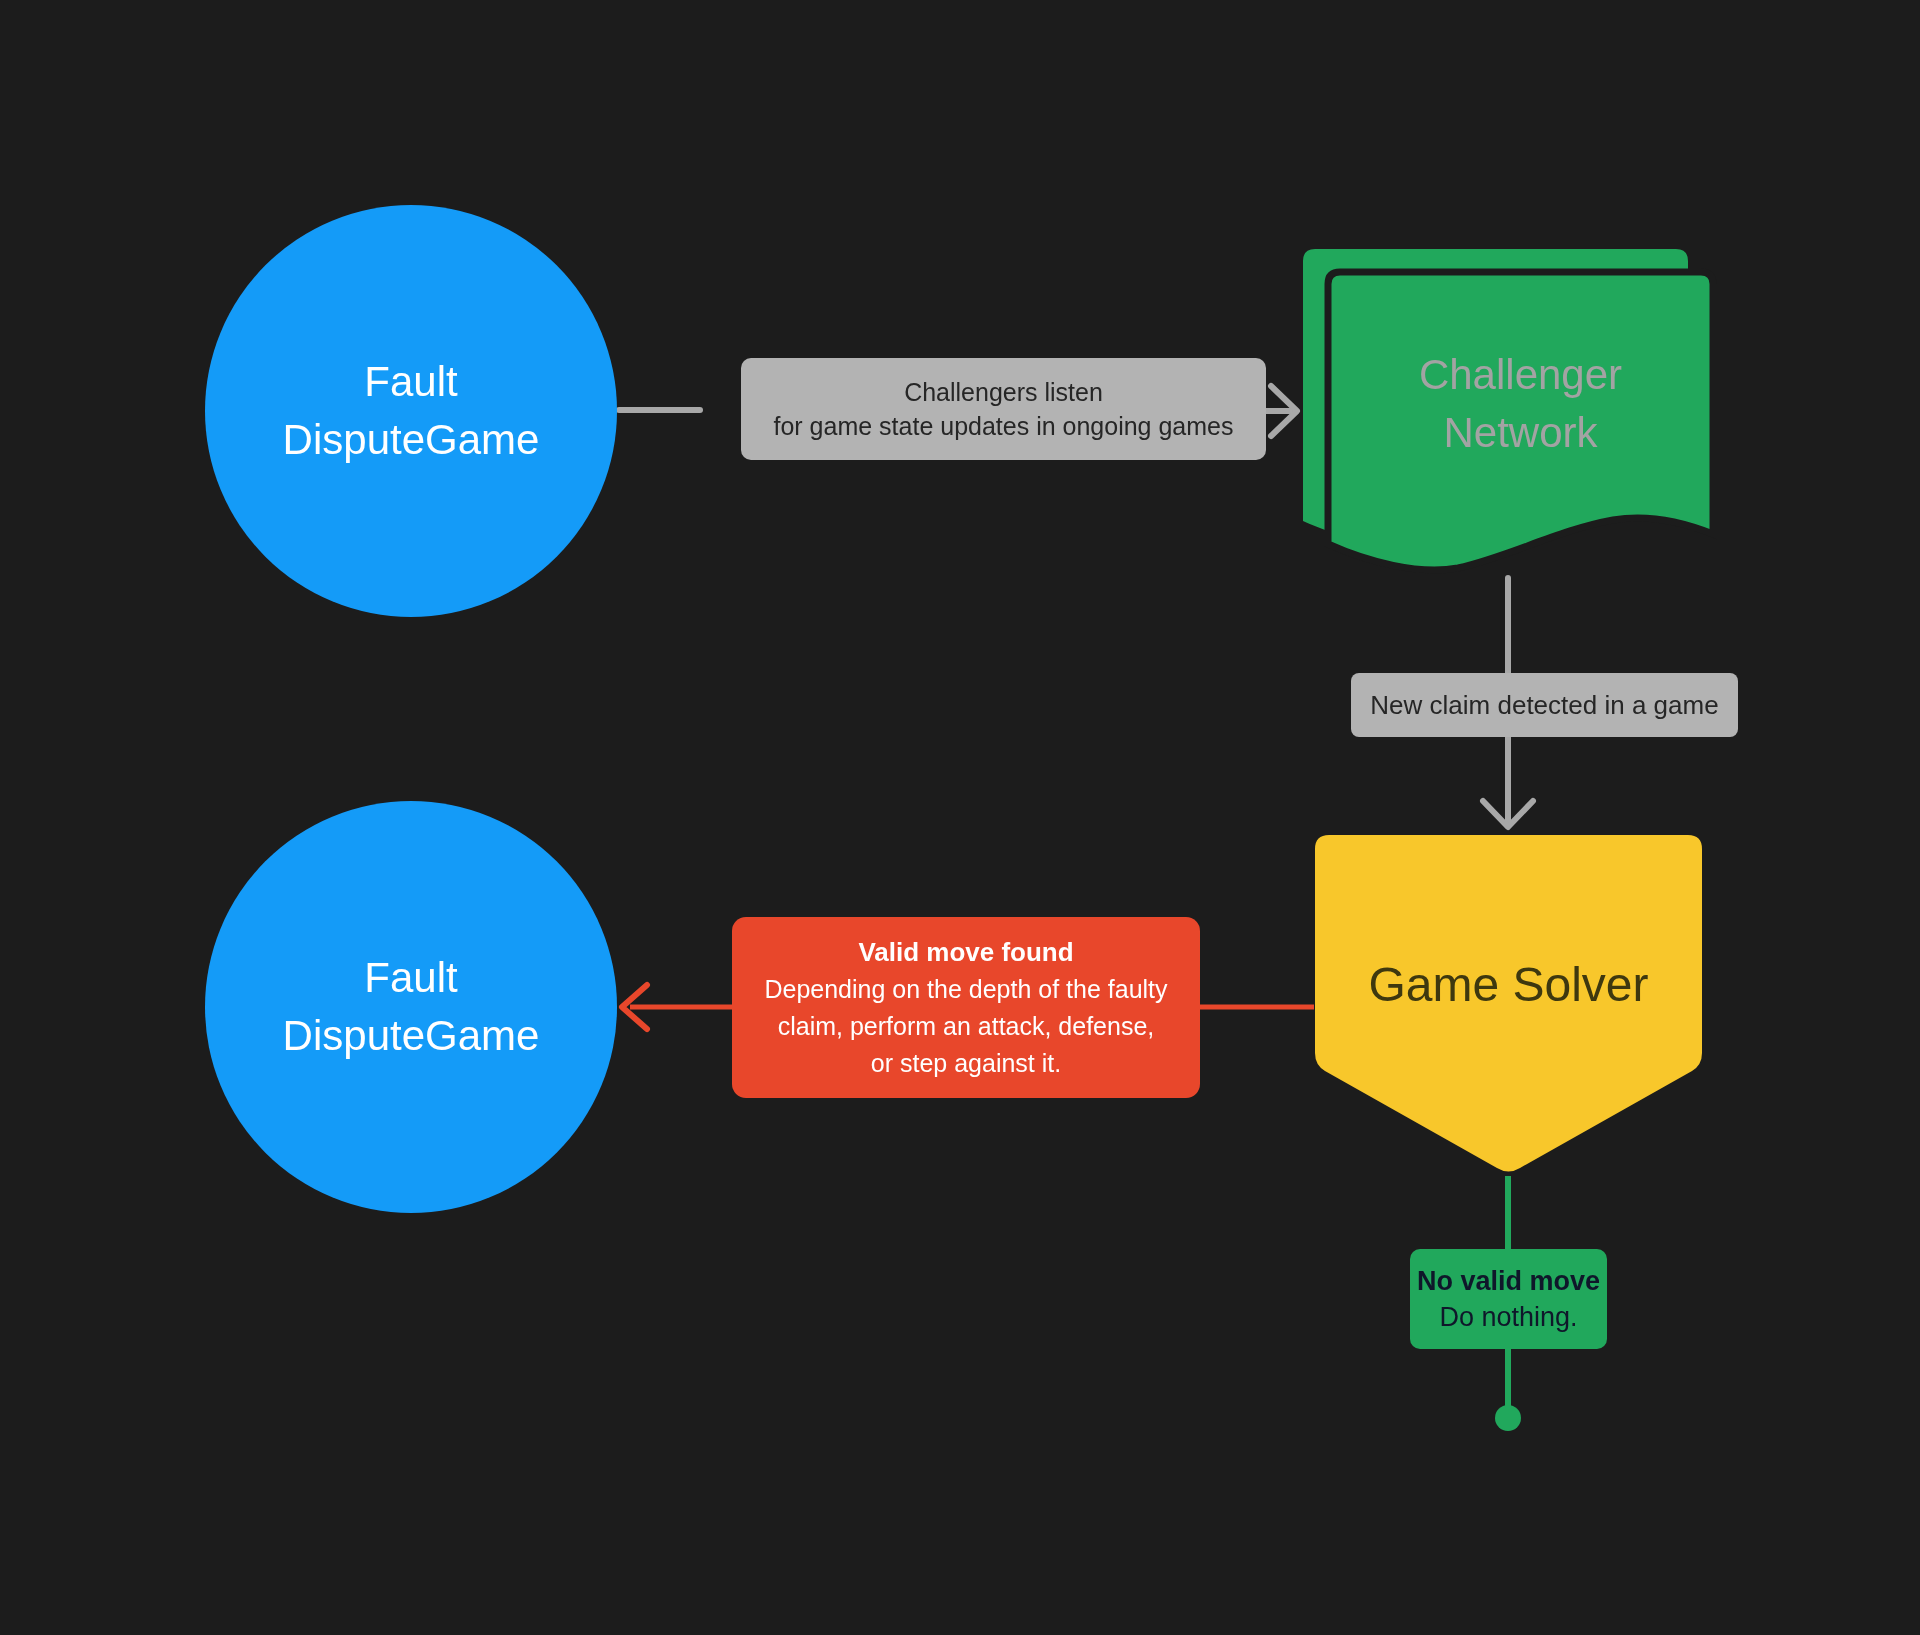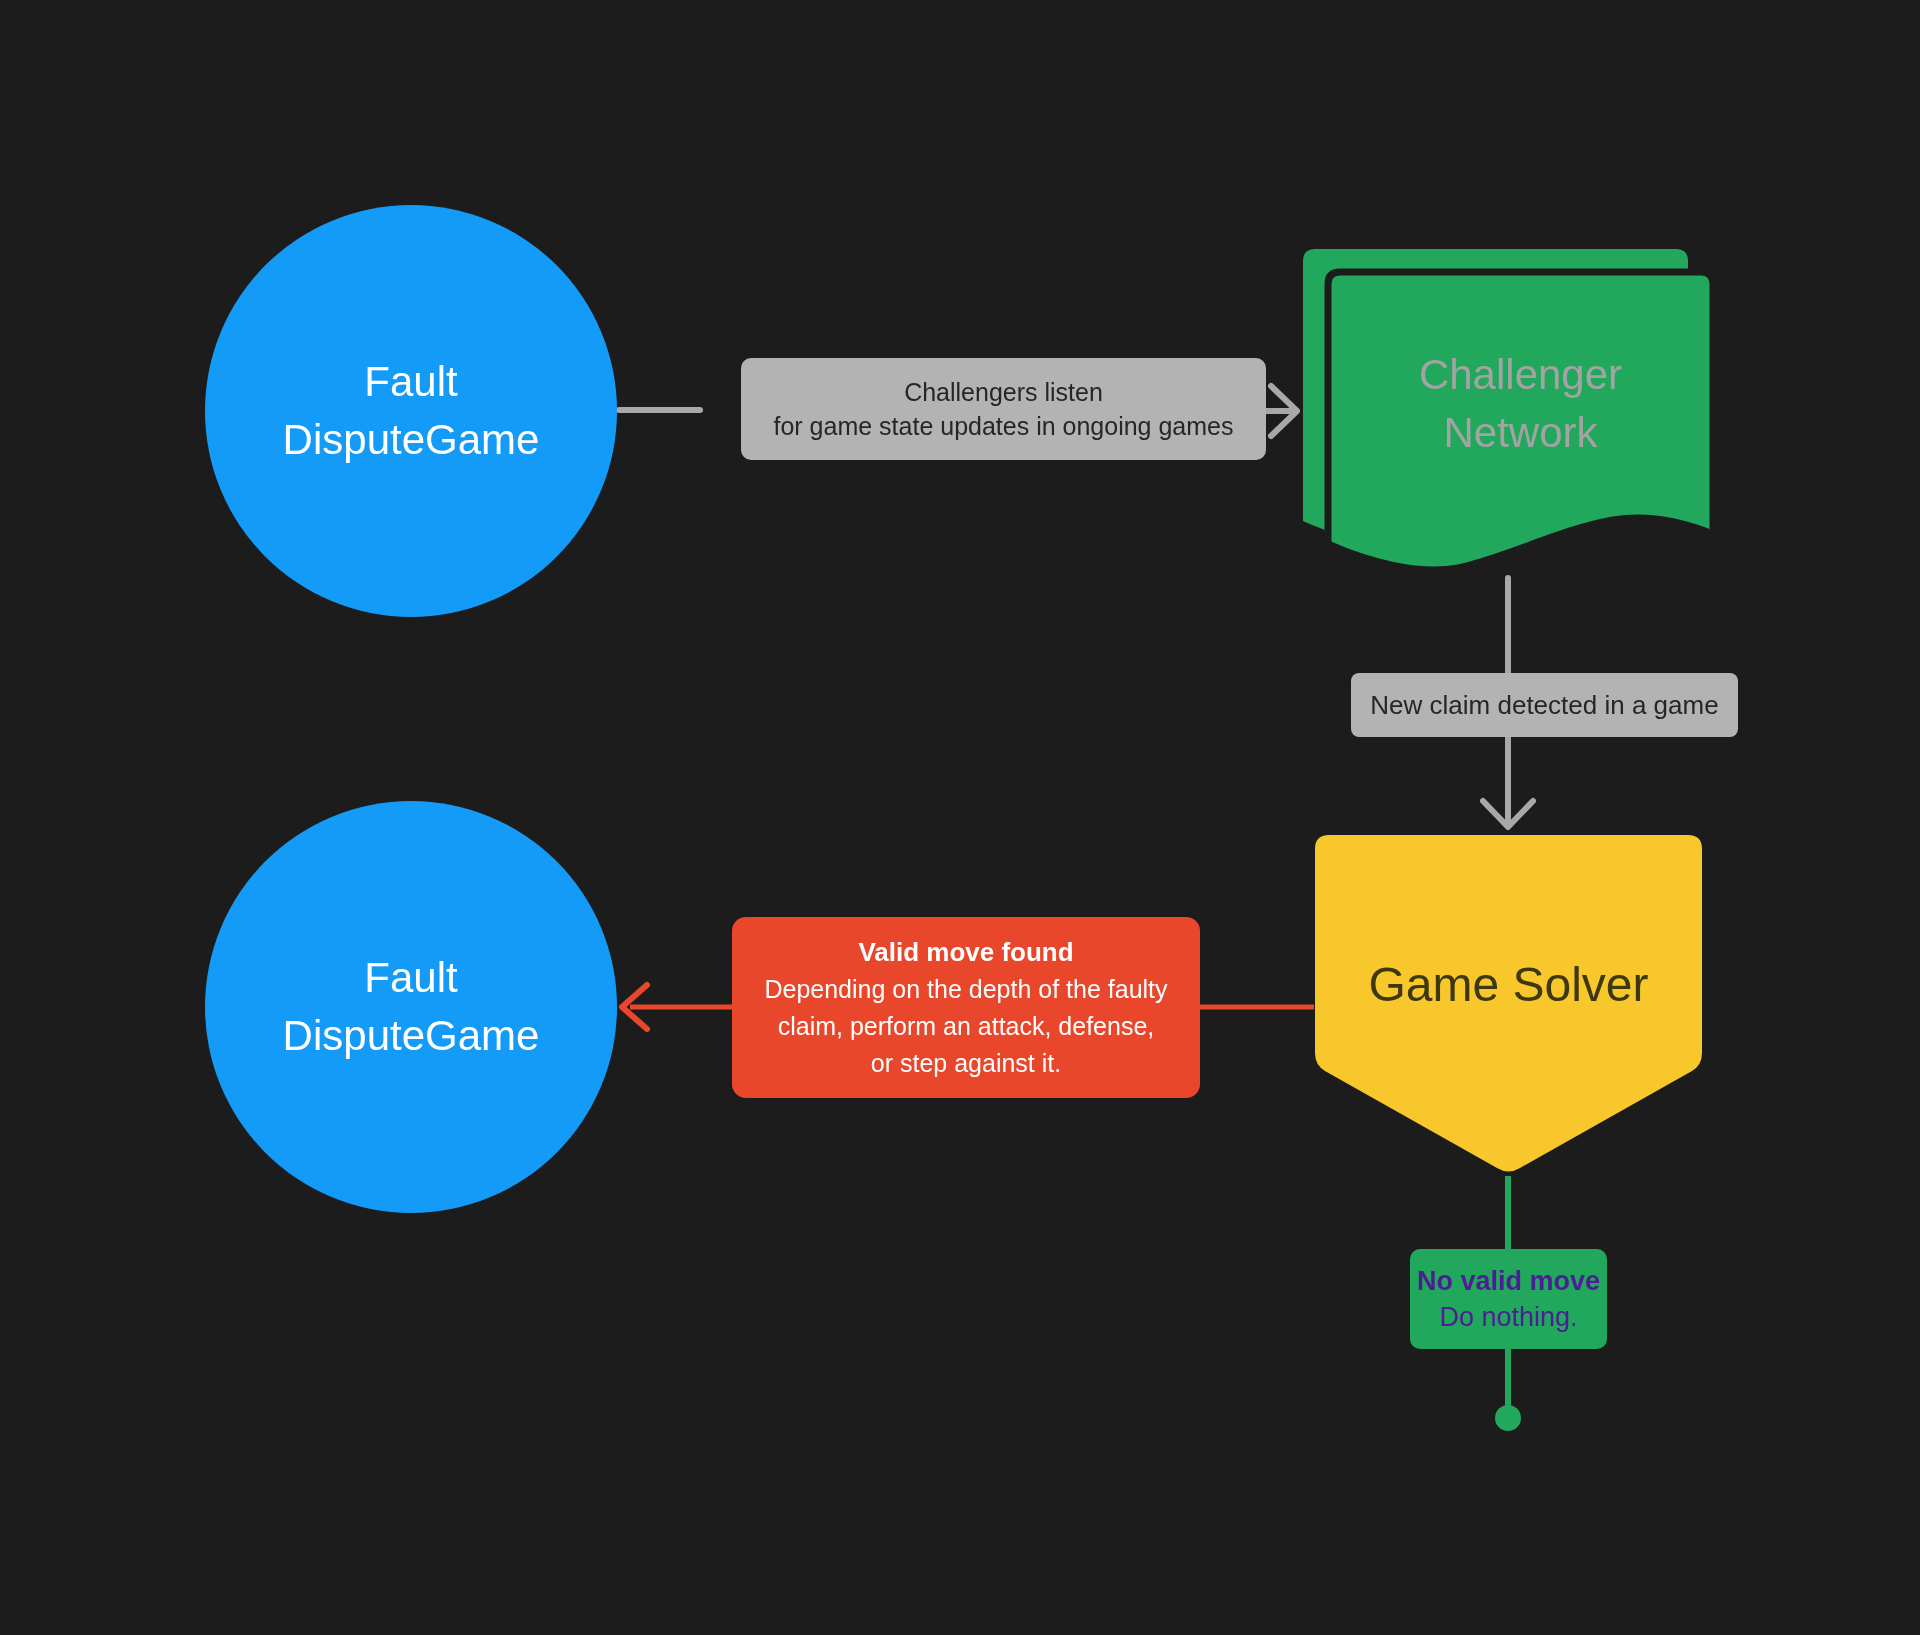--- a/index.html
+++ b/index.html
@@ -119,21 +119,21 @@
     font-weight: 700;
     font-size: 26px;
   }
 
   
   .green-note {
     left: 1410px; top: 1249px;
     width: 197px; height: 100px;
     background: #21a85c;
     border-radius: 10px;
-    color: #4c1d95;
+    color: #0f172a;
     display: flex;
     flex-direction: column;
     align-items: center;
     justify-content: center;
     text-align: center;
     font-size: 27px;
     line-height: 36px;
     white-space: nowrap;
   }
   .green-note .note-title {

